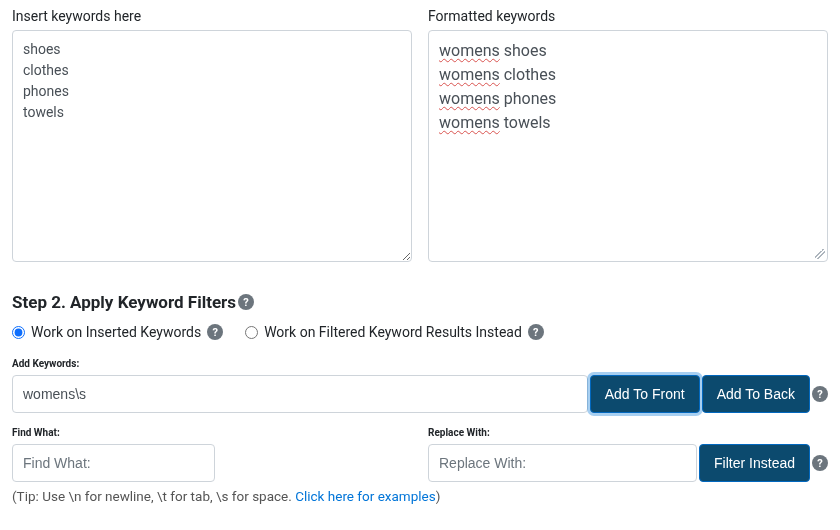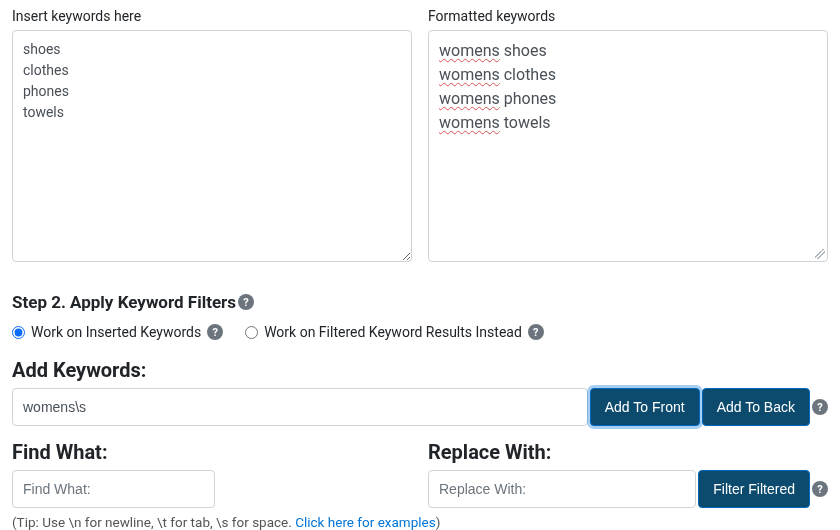--- a/index.html
+++ b/index.html
@@ -70,21 +70,21 @@
     font-size: 11px;
     font-weight: 700;
     cursor: help;
     flex-shrink: 0;
   }
   .radio-row { display: flex; align-items: center; gap: 22px; margin-bottom: 18px; }
   .radio-item { display: flex; align-items: center; gap: 6px; }
   .radio-item input[type=radio] { margin: 0; accent-color: #0d6efd; }
   .radio-item label { font-size: 14px; }
   .field-group { margin-bottom: 14px; }
-  .field-label { font-weight: 700; font-size: 20px; margin-bottom: 6px; }
+  .field-label { font-weight: 700; font-size: 10px; margin-bottom: 6px; }
   .input-row { display: flex; align-items: center; gap: 2px; }
   input[type=text] {
     flex: 1;
     padding: 8px 10px;
     border: 1px solid #ced4da;
     border-radius: 4px;
     font-size: 14px;
     color: #495057;
     height: 38px;
   }
@@ -158,21 +158,21 @@
 
 <div class="two-col-inputs">
   <div class="sub">
     <div class="field-label">Find What:</div>
     <input type="text" placeholder="Find What:" style="">
   </div>
   <div class="sub">
     <div class="field-label">Replace With:</div>
     <div class="input-row">
       <input type="text" placeholder="Replace With:" style="">
-      <button class="btn">Filter Filtered</button>
+      <button class="btn">Filter Instead</button>
       <span class="help-icon">?</span>
     </div>
   </div>
 </div>
 
 <div class="tip">
   <span>(Tip: Use \n for newline, \t for tab, \s for space.  </span><a href="#">Click here for examples</a><span>)</span>
 </div>
 
 </body></html>

